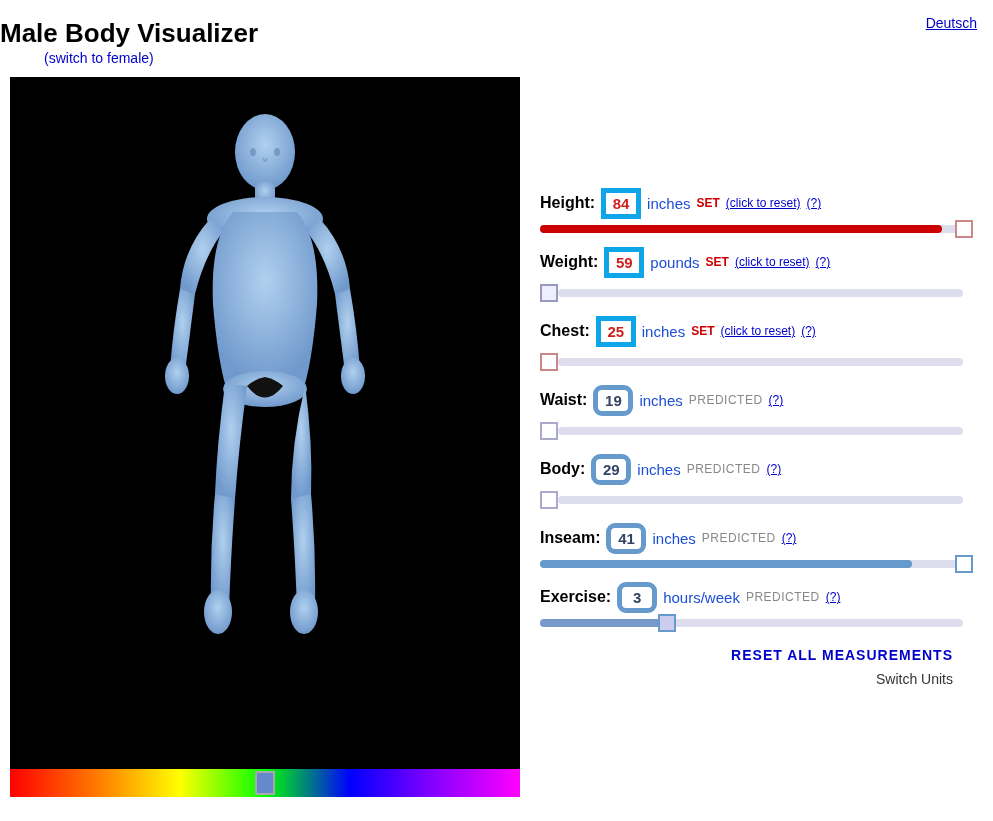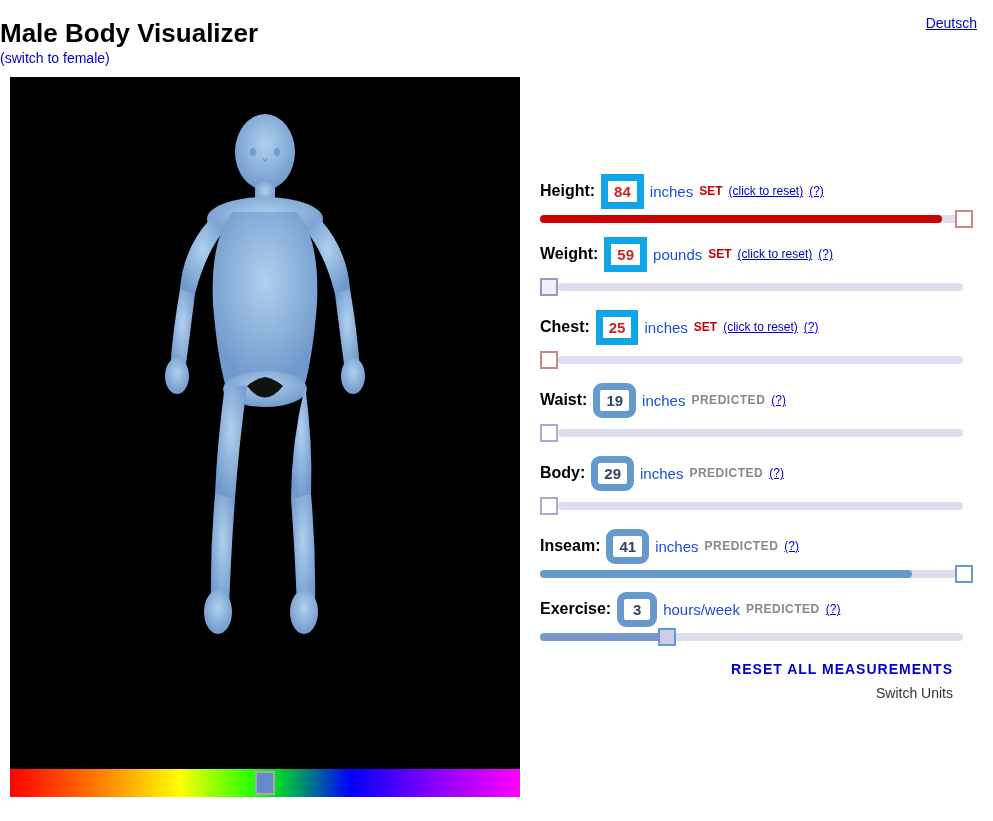--- a/index.html
+++ b/index.html
@@ -32,20 +32,21 @@
       font-size: 26px;
       font-weight: bold;
       color: #000;
     }
 
     .switch-gender {
       color: #00c;
       font-size: 14px;
       text-decoration: none;
       cursor: pointer;
+      margin-left: 44px;
     }
 
     .main-content {
       display: flex;
       flex-direction: row;
       align-items: center;
       padding: 0 10px;
     }
 
     
@@ -106,21 +107,21 @@
       margin-bottom: 6px;
       flex-wrap: wrap;
     }
 
     .measurement-label {
       font-weight: bold;
       font-size: 16px;
     }
 
     .measurement-value-box {
-      border: 7px solid #0ea5e9;
+      border: 5px solid #0ea5e9;
       color: #cc2222;
       font-size: 15px;
       font-weight: bold;
       padding: 2px 6px;
       min-width: 40px;
       text-align: center;
       background: #fff;
     }
 
     .measurement-value-box.blue-border {
@@ -150,21 +151,21 @@
     .help-link {
       font-size: 12px;
       color: #0000cc;
       text-decoration: underline;
       cursor: pointer;
     }
 
     .status-predicted {
       font-size: 12px;
       color: #888;
-      font-weight: bold;
+      font-weight: normal;
       letter-spacing: 0.5px;
     }
 
     .bottom-actions {
       display: flex;
       flex-direction: column;
       align-items: flex-end;
       margin-top: 20px;
       gap: 8px;
       padding-right: 10px;

